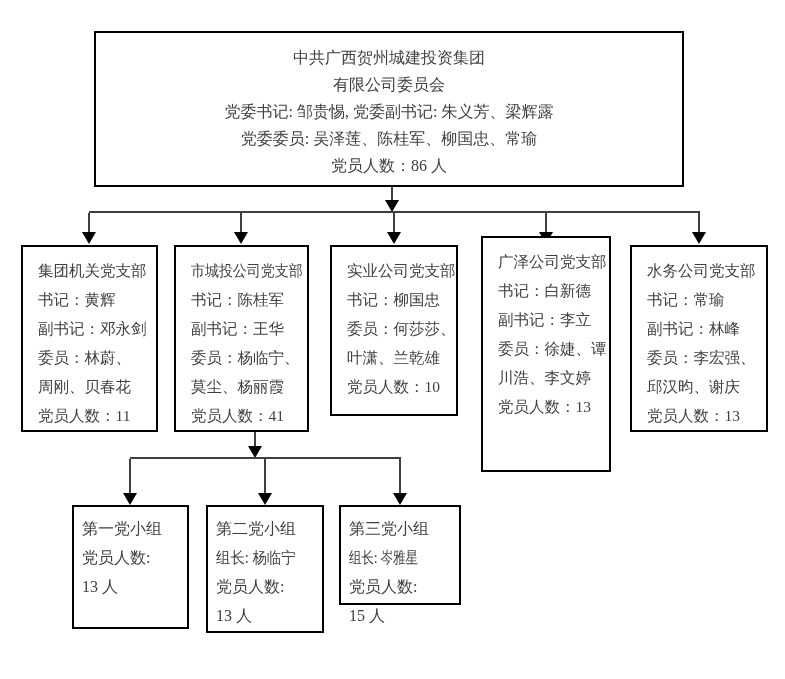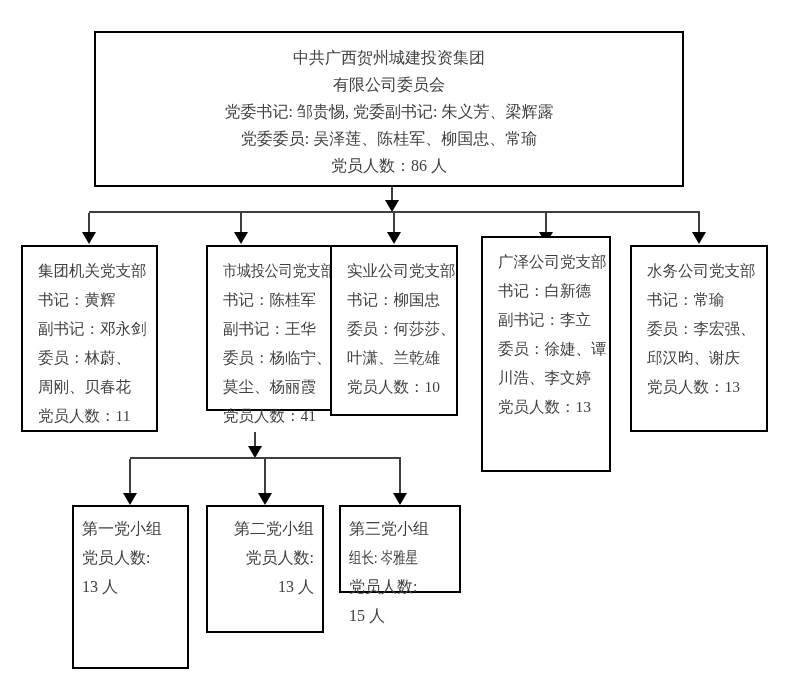--- a/index.html
+++ b/index.html
@@ -17,30 +17,30 @@
     background:#ffffff;
     box-sizing:border-box;
   }
   
   .root-box{left:94px;top:31px;width:590px;height:156px;text-align:center;padding-top:11px;}
   .root-box .tline{line-height:27px;font-size:16px;white-space:nowrap;}
   
   .branch{padding:9px 7px 0 15px;font-size:15.5px;}
   .branch .bline{line-height:29px;white-space:nowrap;}
   .b1{left:21px;top:245px;width:137px;height:187px;}
-  .b2{left:174px;top:245px;width:135px;height:166px;margin-left:32px;}
+  .b2{left:174px;top:245px;width:135px;height:187px;}
   .b3{left:330px;top:245px;width:128px;height:171px;}
   .b4{left:481px;top:236px;width:130px;height:236px;}
   .b5{left:630px;top:245px;width:138px;height:187px;}
   
   .group{padding:7px 8px 0 8px;font-size:16px;}
   .group .bline{line-height:29px;white-space:nowrap;}
-  .g1{left:72px;top:505px;width:117px;height:164px;}
-  .g2{left:206px;top:505px;width:118px;height:128px;text-align:right;}
-  .g3{left:339px;top:505px;width:122px;height:88px;}
+  .g1{left:72px;top:505px;width:117px;height:124px;}
+  .g2{left:206px;top:505px;width:118px;height:128px;}
+  .g3{left:339px;top:505px;width:122px;height:100px;}
   
   .sq90{display:inline-block;transform:scaleX(0.90);transform-origin:left center;}
   .sq80{display:inline-block;transform:scaleX(0.78);transform-origin:left center;}
   
   .vline{position:absolute;width:2px;background:#3f3f3f;}
   .hline{position:absolute;height:2px;background:#3f3f3f;}
   .arrow-down{
     position:absolute;width:0;height:0;
     border-left:7px solid transparent;
     border-right:7px solid transparent;
@@ -110,20 +110,21 @@
     <div class="bline">书记：白新德</div>
     <div class="bline">副书记：李立</div>
     <div class="bline">委员：徐婕、谭</div>
     <div class="bline">川浩、李文婷</div>
     <div class="bline">党员人数：13</div>
   </div>
 
   <div class="box branch b5">
     <div class="bline">水务公司党支部</div>
     <div class="bline">书记：常瑜</div>
+    <div class="bline">副书记：林峰</div>
     <div class="bline">委员：李宏强、</div>
     <div class="bline">邱汉昀、谢庆</div>
     <div class="bline">党员人数：13</div>
   </div>
 
   <div class="vline" style="left:254px;top:432px;height:15px;"></div>
   <div class="arrow-down" style="left:248px;top:446px;"></div>
   <div class="hline" style="left:130px;top:457px;width:271px;"></div>
 
   <div class="vline" style="left:129px;top:459px;height:35px;"></div>
@@ -136,20 +137,21 @@
   <div class="arrow-down" style="left:393px;top:493px;"></div>
 
   <div class="box group g1">
     <div class="bline">第一党小组</div>
     <div class="bline">党员人数:</div>
     <div class="bline">13 人</div>
   </div>
 
   <div class="box group g2">
     <div class="bline">第二党小组</div>
+    <div class="bline"><span class="sq90">组长: 杨临宁</span></div>
     <div class="bline">党员人数:</div>
     <div class="bline">13 人</div>
   </div>
 
   <div class="box group g3">
     <div class="bline">第三党小组</div>
     <div class="bline"><span class="sq80">组长: 岑雅星</span></div>
     <div class="bline">党员人数:</div>
     <div class="bline">15 人</div>
   </div>

